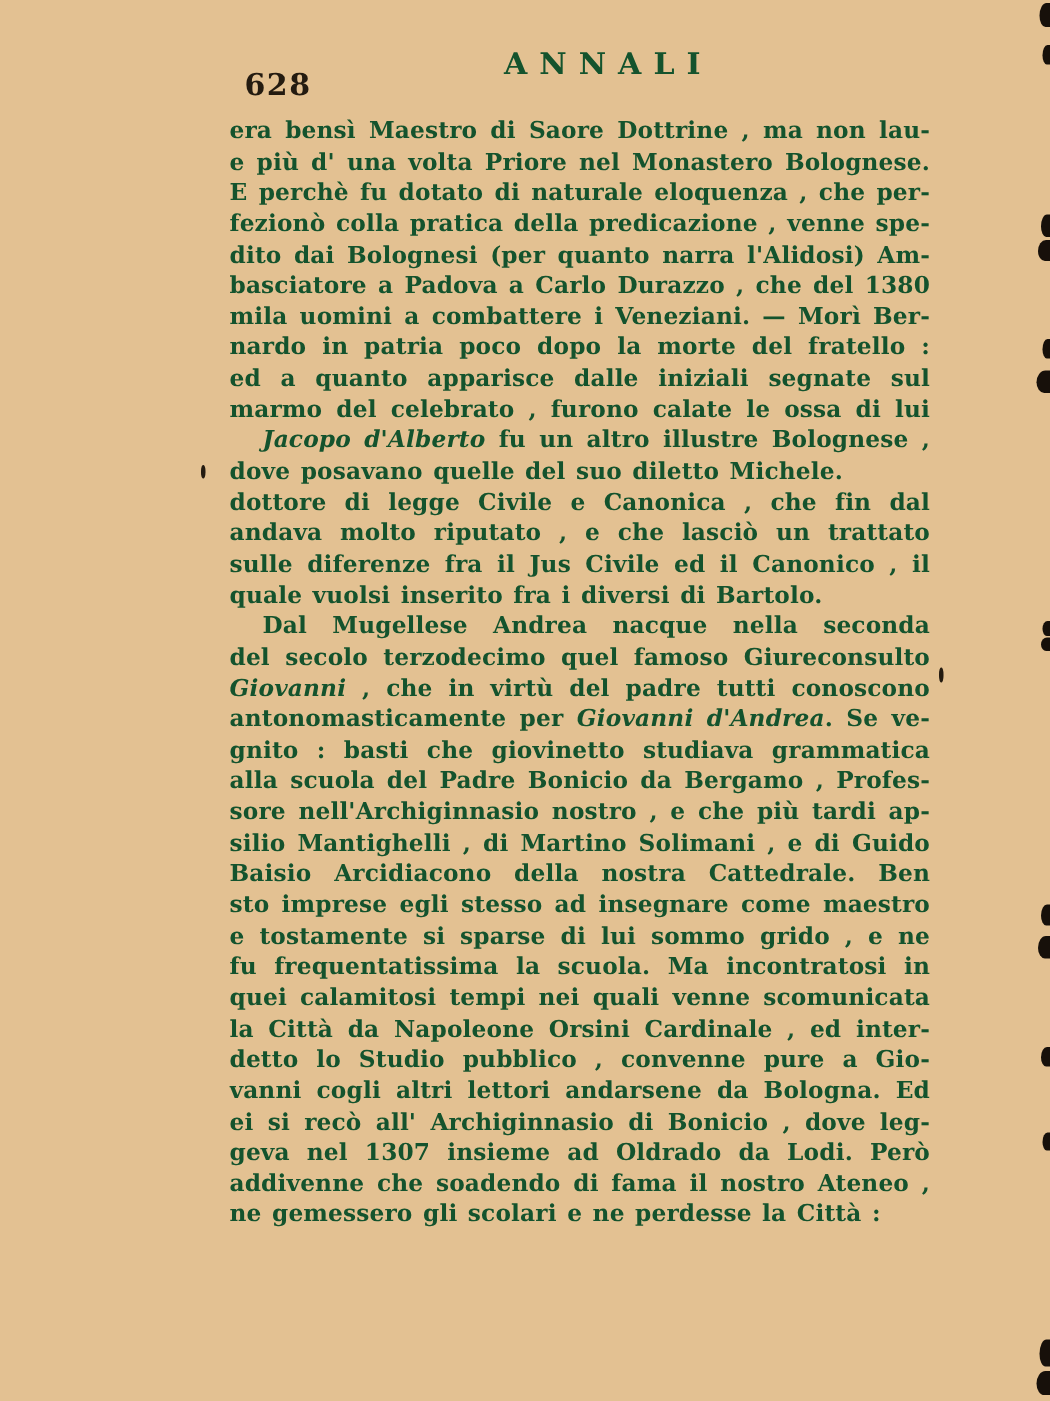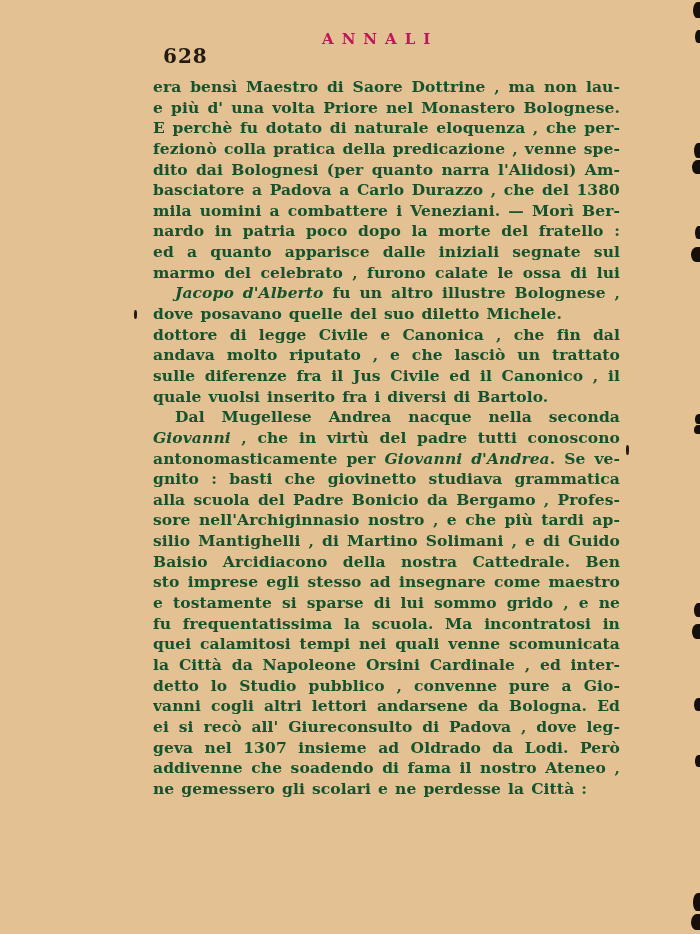--- a/index.html
+++ b/index.html
@@ -16,26 +16,26 @@
     left: 163px;
     top: 30px;
     font-size: 20px;
     font-weight: 700;
     letter-spacing: 1px;
     color: #241b10;
     margin-top: 14px;
   }
   .title {
     position: absolute;
-    left: 322px;
+    left: 336px;
     top: 30px;
-    font-size: 15px;
+    font-size: 20px;
     font-weight: 700;
     letter-spacing: 8px;
-    color: #be185d;
+    color: #14532d;
   }
   .text-block {
     position: absolute;
     left: 153px;
     top: 77px;
     width: 467px;
     color: #14532d;
   }
   .line {
     font-family: "DejaVu Serif", serif;
@@ -84,35 +84,36 @@
       <div class="line">nardo in patria poco dopo la morte del fratello :</div>
       <div class="line">ed a quanto apparisce dalle iniziali segnate sul</div>
       <div class="line">marmo del celebrato , furono calate le ossa di lui</div>
       <div class="line indent"><span class="it">Jacopo d'Alberto</span><span> fu un altro illustre Bolognese ,</span></div>
       <div class="line para-last">dove posavano quelle del suo diletto Michele.</div>
       <div class="line">dottore di legge Civile e Canonica , che fin dal 1320</div>
       <div class="line">andava molto riputato , e che lasciò un trattato</div>
       <div class="line">sulle diferenze fra il Jus Civile ed il Canonico , il</div>
       <div class="line para-last">quale vuolsi inserito fra i diversi di Bartolo.</div>
       <div class="line indent">Dal Mugellese Andrea nacque nella seconda metà</div>
+      <div class="line">del secolo terzodecimo quel famoso Giureconsulto</div>
       <div class="line"><span class="it">Giovanni</span><span> , che in virtù del padre tutti conoscono</span></div>
       <div class="line"><span>antonomasticamente per </span><span class="it">Giovanni d'Andrea</span><span>. Se ve-</span></div>
       <div class="line">gnito : basti che giovinetto studiava grammatica</div>
       <div class="line">alla scuola del Padre Bonicio da Bergamo , Profes-</div>
       <div class="line">sore nell'Archiginnasio nostro , e che più tardi ap-</div>
       <div class="line">silio Mantighelli , di Martino Solimani , e di Guido</div>
       <div class="line">Baisio Arcidiacono della nostra Cattedrale. Ben pre-</div>
       <div class="line">sto imprese egli stesso ad insegnare come maestro ;</div>
       <div class="line">e tostamente si sparse di lui sommo grido , e ne</div>
       <div class="line">fu frequentatissima la scuola. Ma incontratosi in</div>
       <div class="line">quei calamitosi tempi nei quali venne scomunicata</div>
       <div class="line">la Città da Napoleone Orsini Cardinale , ed inter-</div>
       <div class="line">detto lo Studio pubblico , convenne pure a Gio-</div>
       <div class="line">vanni cogli altri lettori andarsene da Bologna. Ed</div>
-      <div class="line">ei si recò all' Giureconsulto di Padova , dove leg-</div>
+      <div class="line">ei si recò all' Archiginnasio di Bonicio , dove leg-</div>
       <div class="line">geva nel 1307 insieme ad Oldrado da Lodi. Però</div>
       <div class="line">addivenne che soadendo di fama il nostro Ateneo ,</div>
       <div class="line para-last">ne gemessero gli scolari e ne perdesse la Città :</div>
     </div>
   <div id="artifacts">
       <div class="edge-mark" style="top: 2px; height: 16px; width: 7px;"></div>
       <div class="edge-mark" style="top: 30px; height: 13px; width: 5px;"></div>
       <div class="edge-mark" style="top: 143px; height: 15px; width: 6px;"></div>
       <div class="edge-mark" style="top: 160px; height: 14px; width: 8px;"></div>
       <div class="edge-mark" style="top: 226px; height: 13px; width: 5px;"></div>

